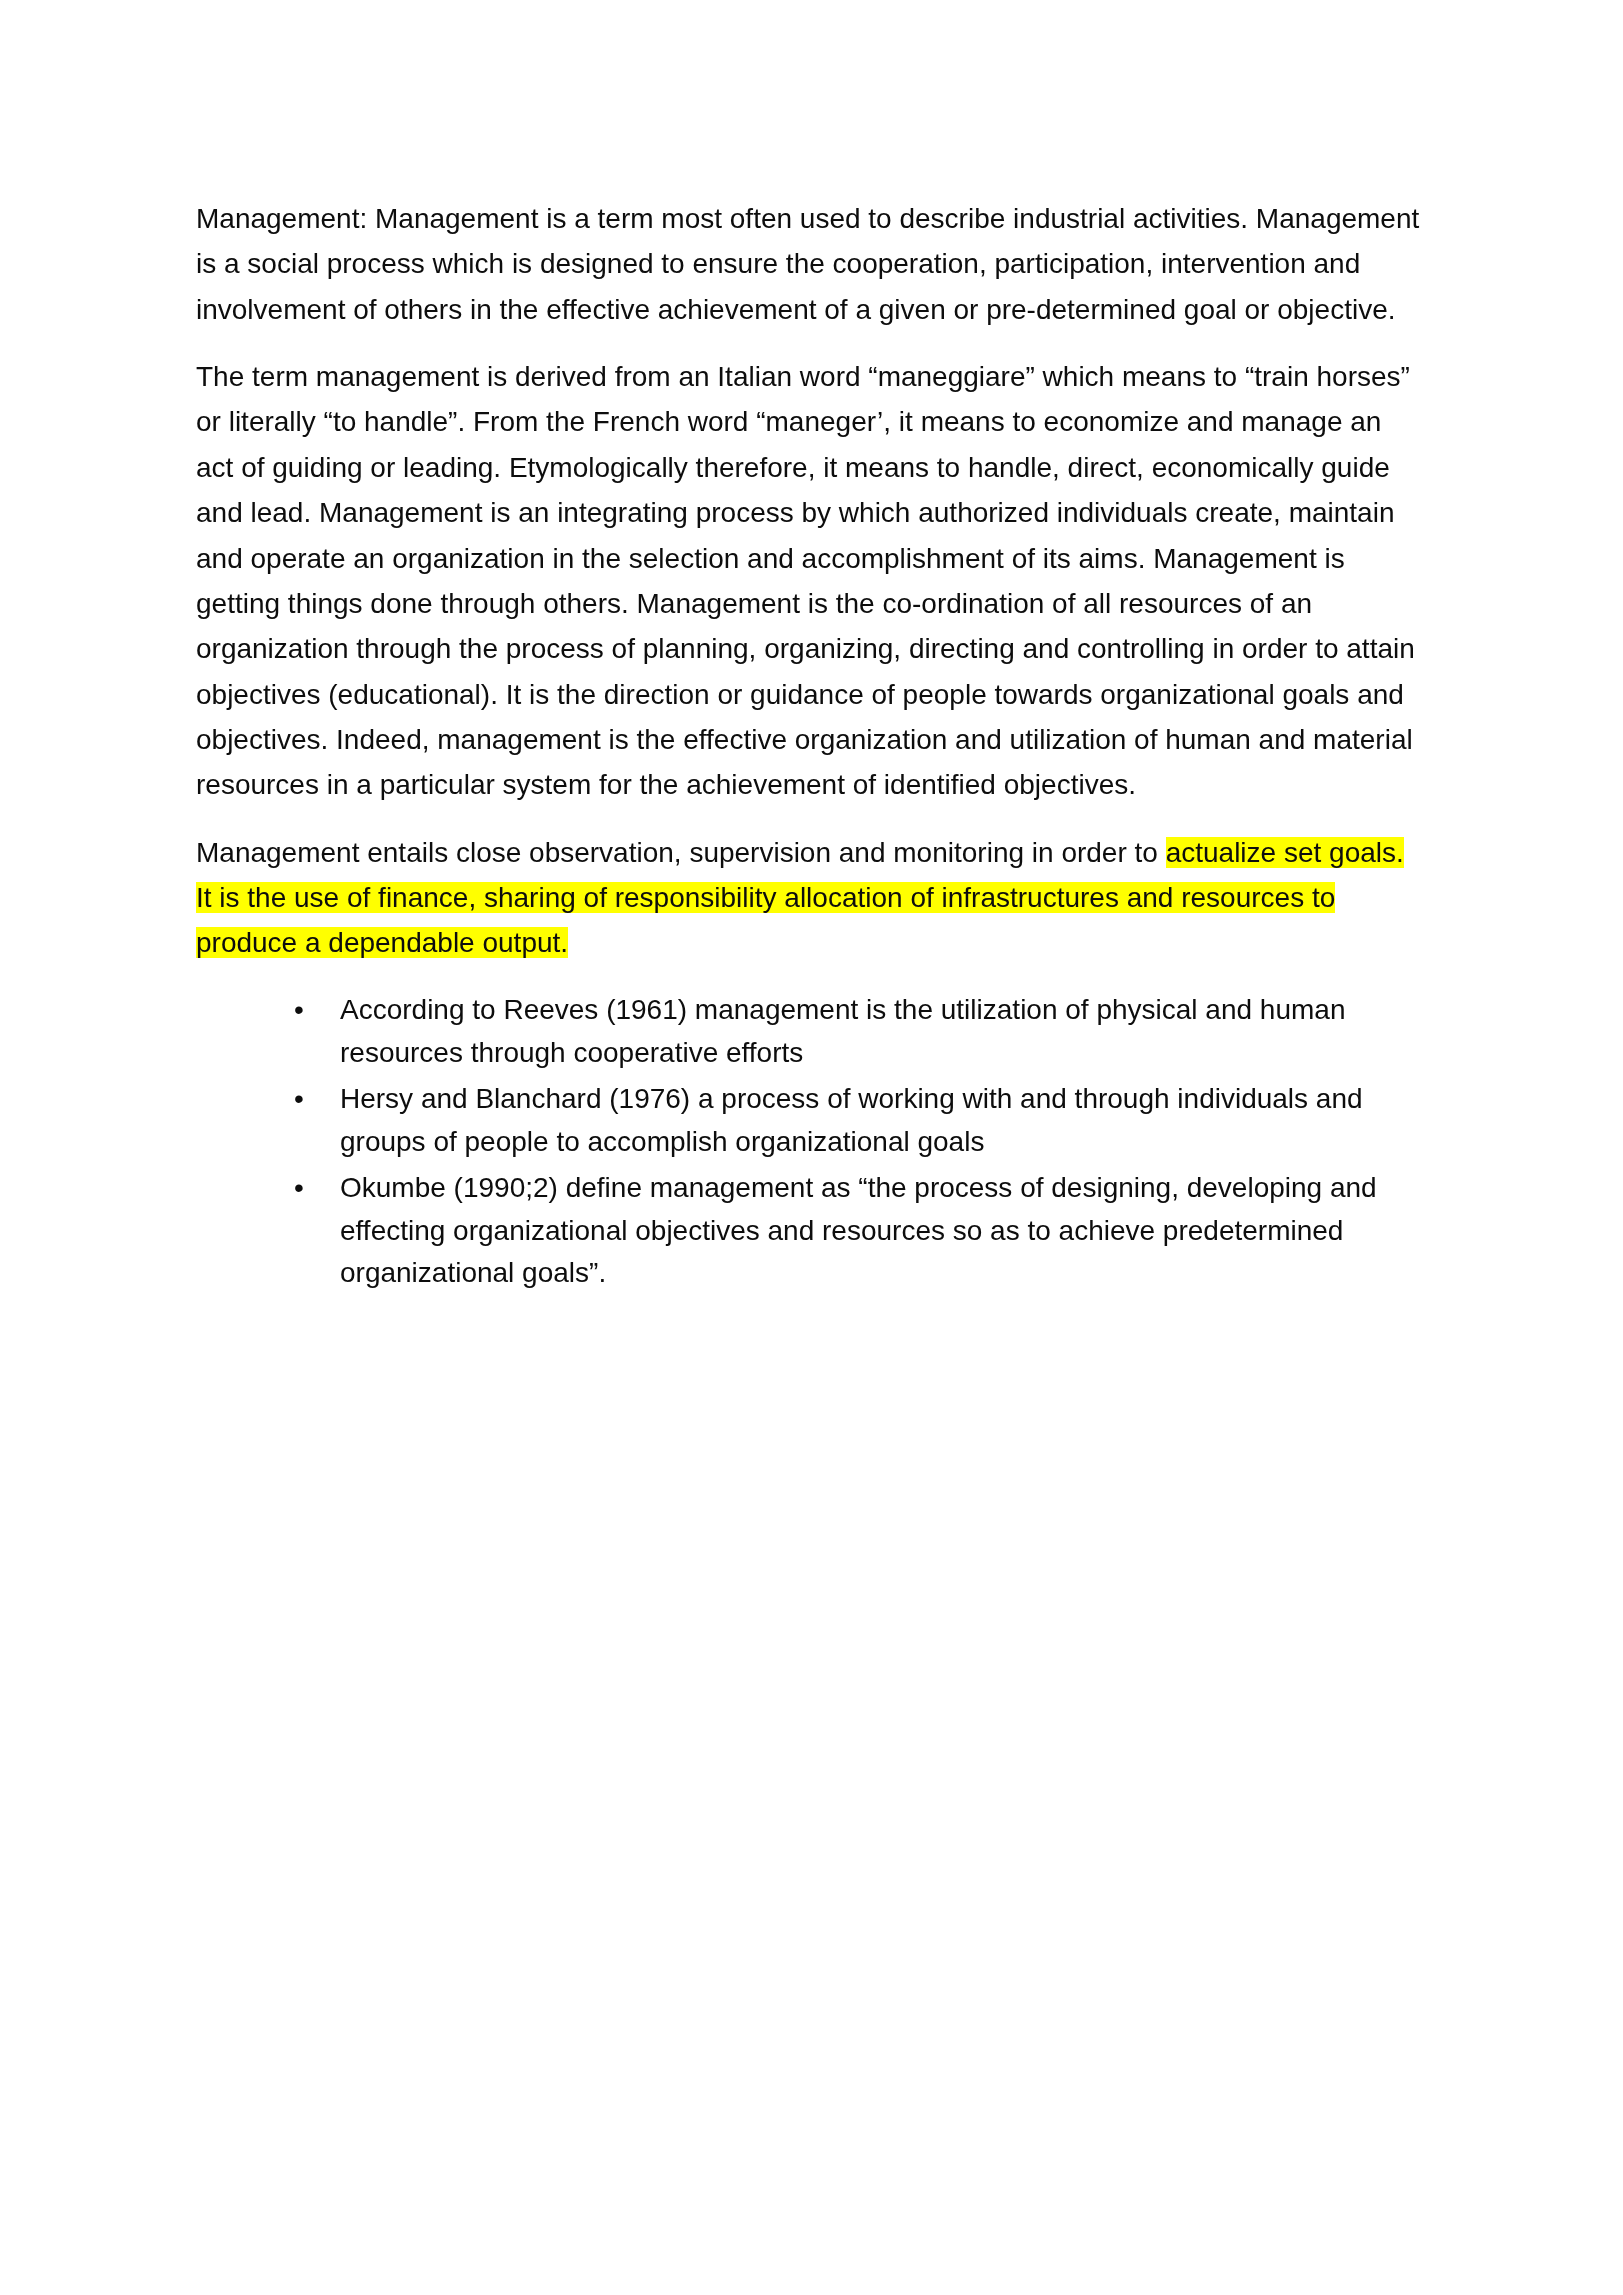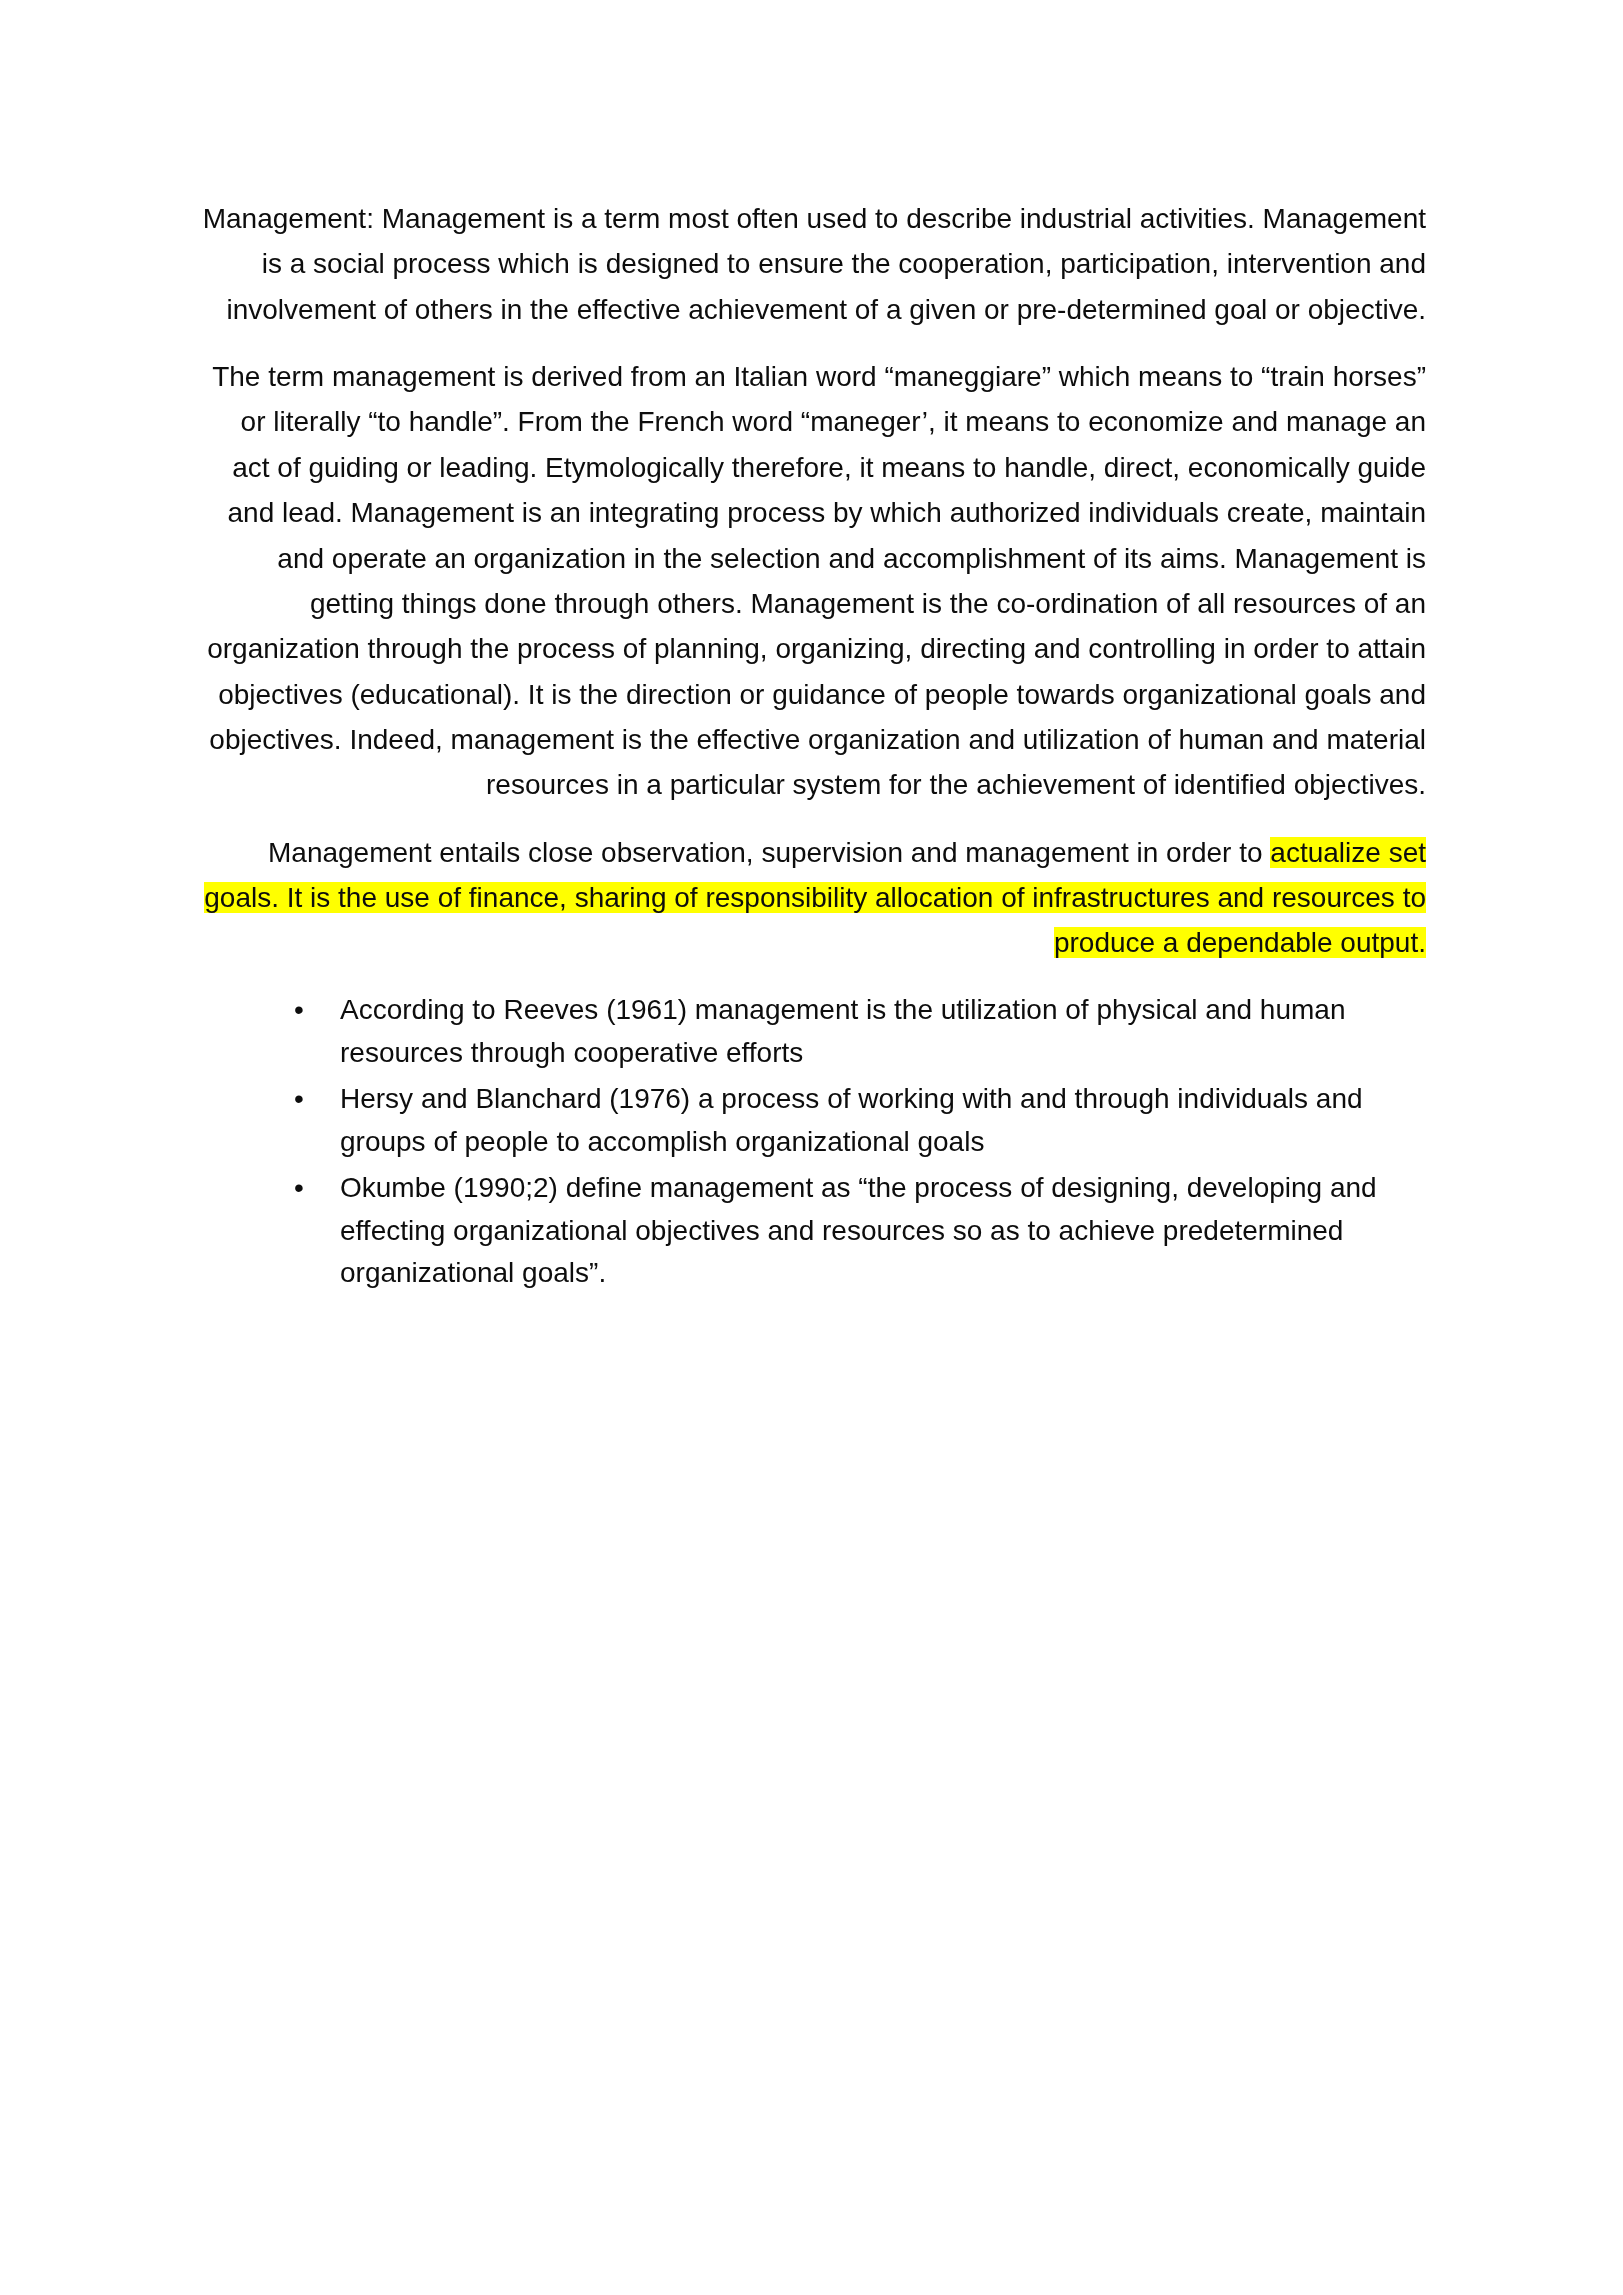--- a/index.html
+++ b/index.html
@@ -23,21 +23,21 @@
     padding: 196px 196px 0 196px;
   }
   .doc-body {
     width: 1230px;
     font-size: 28px;
     line-height: 1.62;
     color: #0d0d0d;
   }
   p.para {
     margin: 0 0 22px 0;
-    text-align: right;
+    text-align: left;
     font-weight: 400;
   }
   p.para:last-of-type {
     margin-bottom: 0;
   }
   .hl {
     background: #ffff00;
     box-decoration-break: clone;
     -webkit-box-decoration-break: clone;
   }
@@ -67,21 +67,21 @@
 </head>
 <body>
 
 <div class="page">
   <div class="doc-body">
 
     <p class="para">Management: Management is a term most often used to describe industrial activities. Management is a social process which is designed to ensure the cooperation, participation, intervention and involvement of others in the effective achievement of a given or pre-determined goal or objective.</p>
 
     <p class="para">The term management is derived from an Italian word “maneggiare” which means to “train horses” or literally “to handle”. From the French word “maneger’, it means to economize and manage an act of guiding or leading. Etymologically therefore, it means to handle, direct, economically guide and lead. Management is an integrating process by which authorized individuals create, maintain and operate an organization in the selection and accomplishment of its aims. Management is getting things done through others. Management is the co-ordination of all resources of an organization through the process of planning, organizing, directing and controlling in order to attain objectives (educational). It is the direction or guidance of people towards organizational goals and objectives. Indeed, management is the effective organization and utilization of human and material resources in a particular system for the achievement of identified objectives.</p>
 
-    <p class="para"><span>Management entails close observation, supervision and management in order to </span><span class="hl">actualize set goals. It is the use of finance, sharing of responsibility allocation of infrastructures and resources to produce a dependable output.</span></p>
+    <p class="para"><span>Management entails close observation, supervision and monitoring in order to </span><span class="hl">actualize set goals. It is the use of finance, sharing of responsibility allocation of infrastructures and resources to produce a dependable output.</span></p>
 
     <ul class="bullets">
       <li>
         <span class="bullet-dot">•</span>
         <span class="li-text">According to Reeves (1961) management is the utilization of physical and human resources through cooperative efforts</span>
       </li>
       <li>
         <span class="bullet-dot">•</span>
         <span class="li-text">Hersy and Blanchard (1976) a process of working with and through individuals and groups of people to accomplish organizational goals</span>
       </li>

